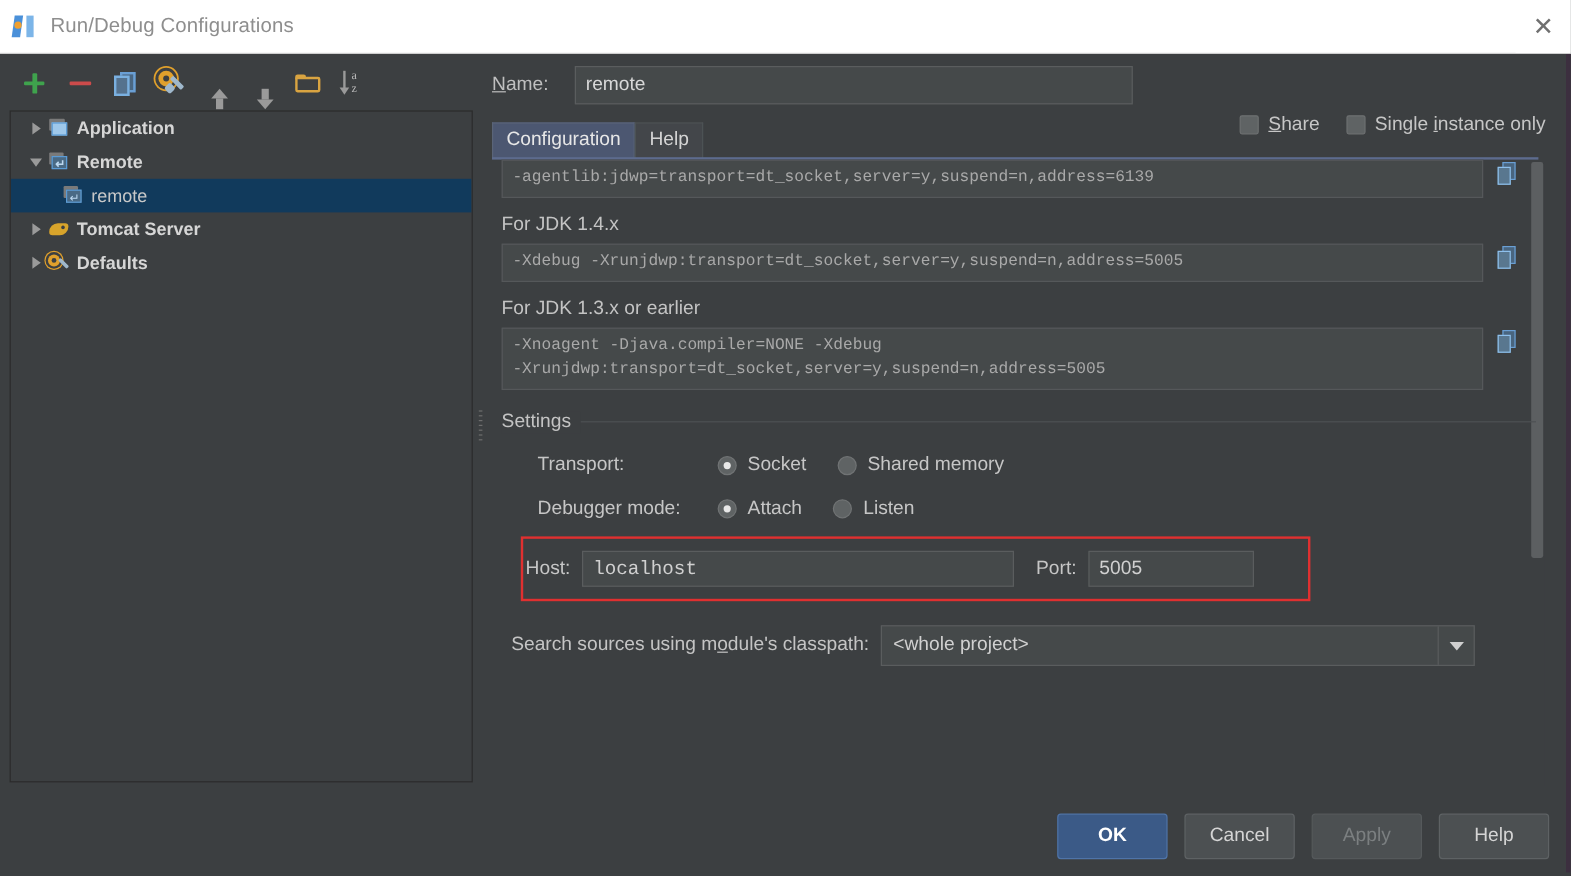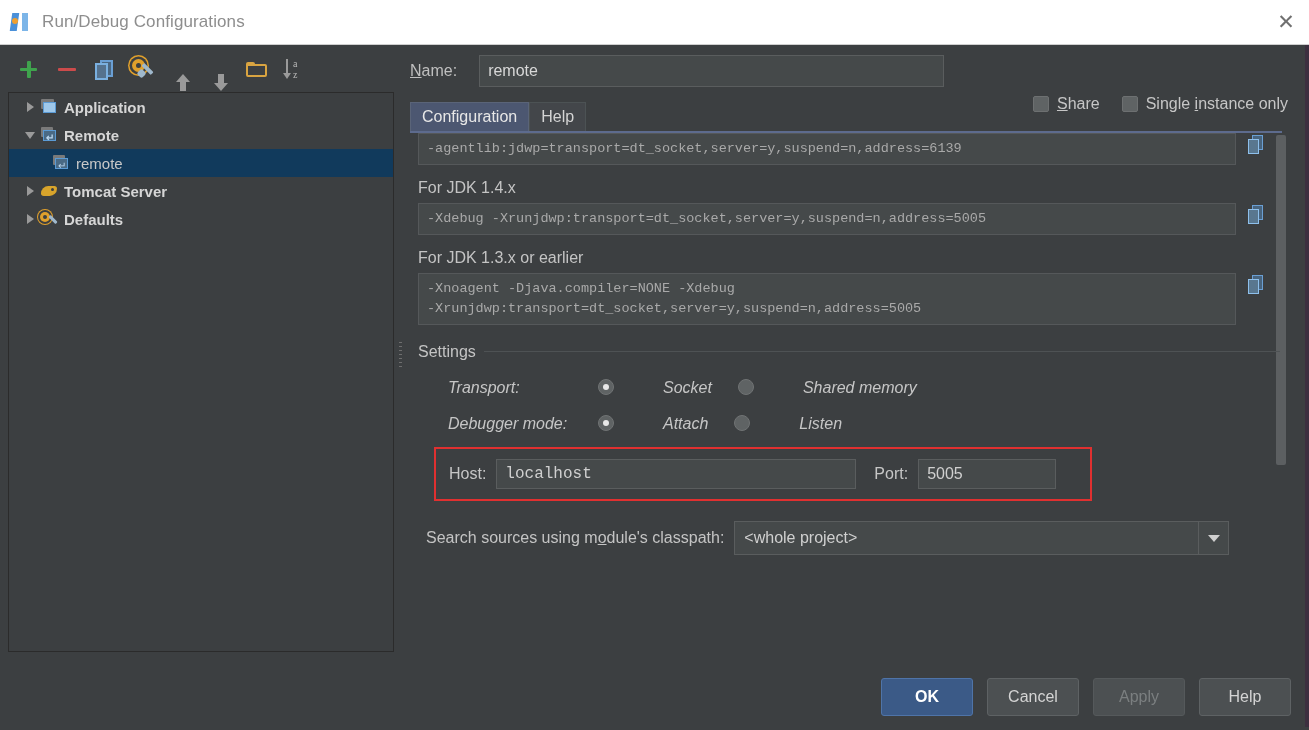--- a/index.html
+++ b/index.html
@@ -260,36 +260,36 @@
   .grp-title {
     font-size: 16px; color: #c4c4c4; position: relative; display: inline-block;
     background: #3c3f41; padding-right: 8px; z-index: 2;
   }
   .grp-line {
     position: absolute; left: 0; top: 10px; width: 862px; height: 1px;
     background: #4e5254; z-index: 1;
   }
   .radio-row {
     display: flex; align-items: center; margin-top: 18px; margin-left: 30px;
-    font-size: 16px; color: #c6c6c6; font-style: italic;
+    font-size: 16px; color: #c6c6c6;
   }
   .radio-row .r-label { width: 150px; flex: 0 0 auto; }
-  .radio-opt { display: flex; cursor: pointer; margin-right: 26px; gap: 40px; }
+  .radio-opt { display: flex; align-items: center; cursor: pointer; margin-right: 26px; }
   .radio {
     width: 16px; height: 16px; border-radius: 50%; background: #5f6364;
     border: 1px solid #707374; margin-right: 9px; position: relative;
   }
   .radio.sel::after {
     content: ""; position: absolute; left: 4px; top: 4px;
     width: 6px; height: 6px; border-radius: 50%; background: #e8e8e8;
   }
 
   
   .hostport-wrap {
-    position: relative; margin: 14px 8px 0 16px; padding: 10px 13px;
+    position: relative; margin: 14px 8px 0 16px; padding: 10px 2px;
     border: 2.5px solid #e03030; width: 658px;
   }
   .hostport {
     display: flex; align-items: center; font-size: 16px; color: #c6c6c6;
   }
   .txt-input {
     background: #45494a; border: 1px solid #5a5d5e; color: #d0d0d0;
     font-size: 16px; height: 30px; padding: 0 8px;
     font-family: "Liberation Sans", sans-serif;
   }

